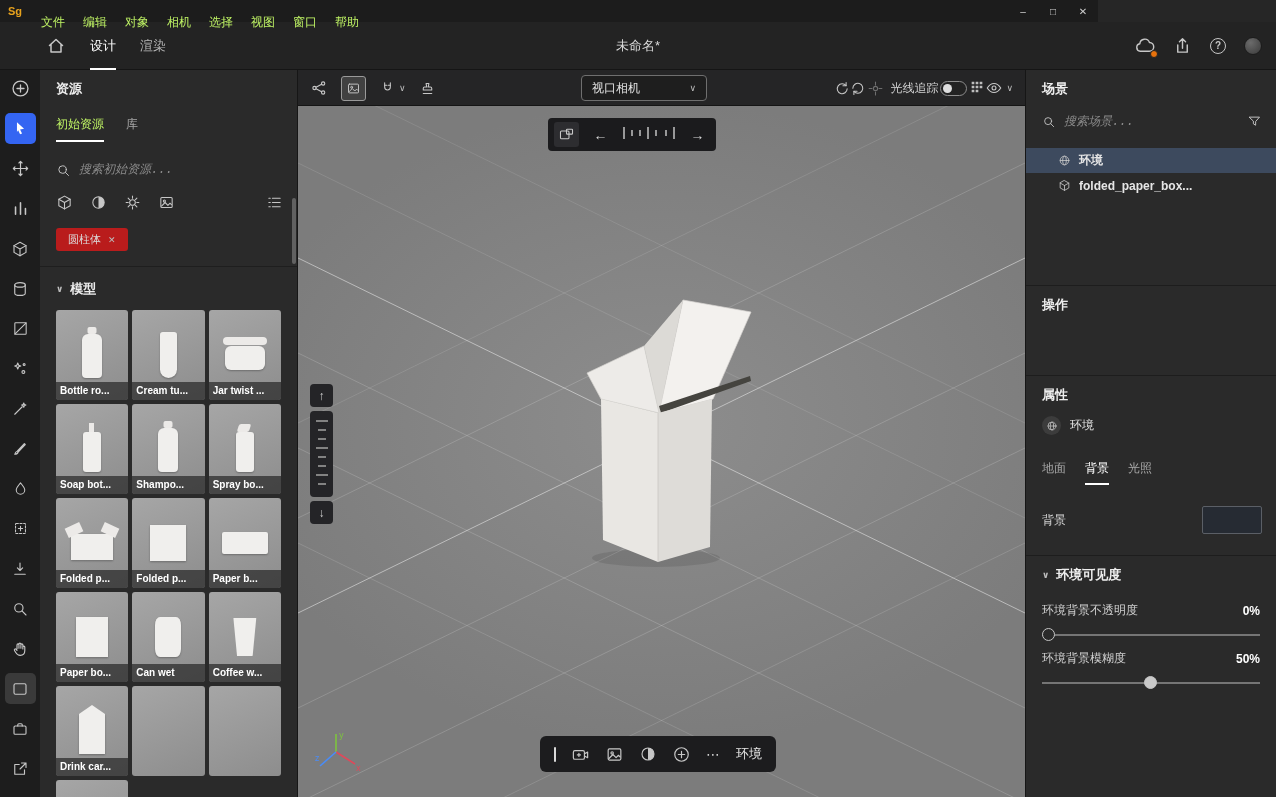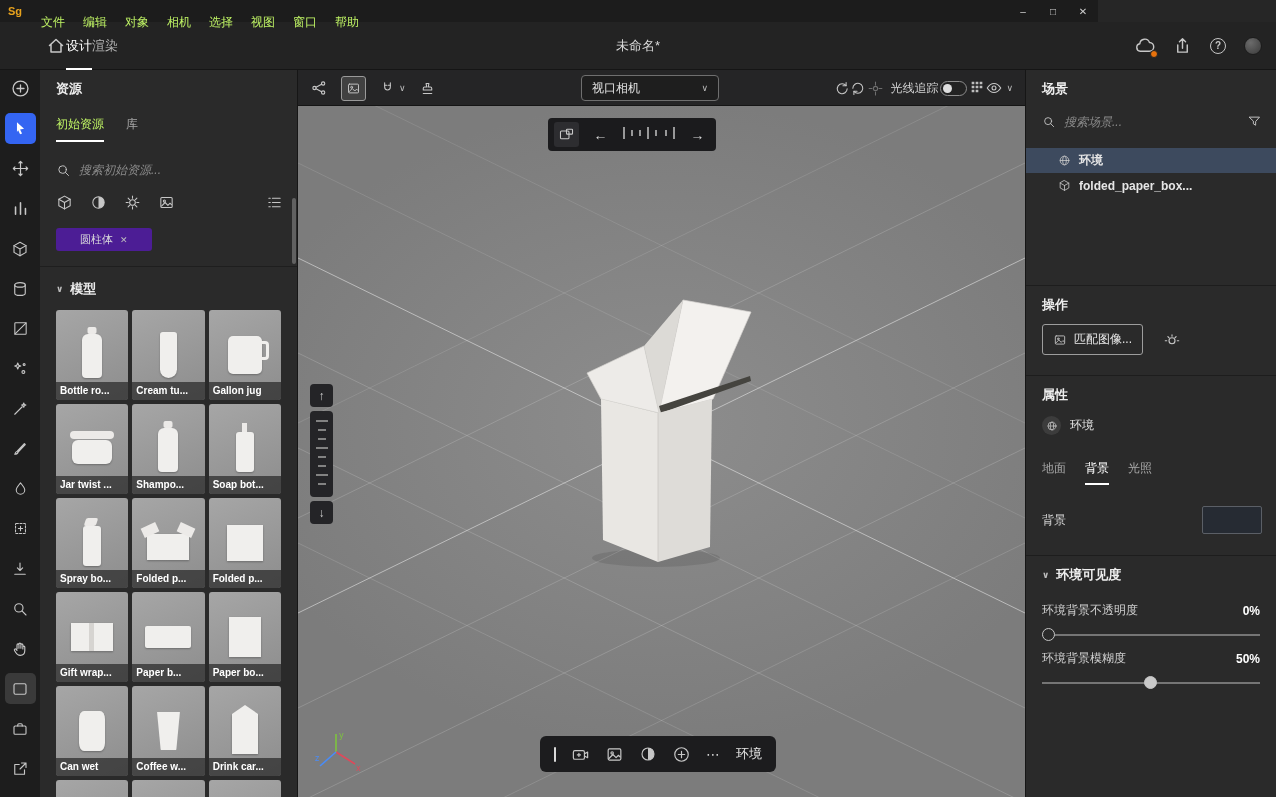--- a/index.html
+++ b/index.html
@@ -7,44 +7,44 @@
 body{position:relative;background:#262626;font-family:"Liberation Sans","DejaVu Sans",sans-serif;color:#d4d4d4;font-size:12px}
 svg.ic{fill:none;stroke:#c7c7c7;stroke-width:1.5;stroke-linecap:round;stroke-linejoin:round;display:block}
 
 .titlebar{position:absolute;left:0;top:0;width:1098px;height:22px;background:#1c1c1c;display:flex;align-items:center;z-index:30}
 .logo{color:#e7a21d;font-weight:bold;font-size:11px;margin:0 10px 0 8px}
 .menu-item{padding:16px 9px;color:#bef264;font-size:12px;height:22px;line-height:22px;cursor:default}
 .win-ctrls{margin-left:auto;display:flex}
 .win-btn{width:30px;height:22px;display:flex;align-items:center;justify-content:center;color:#cfcfcf;font-size:10px}
 
 .navbar{position:absolute;left:0;top:22px;width:1276px;height:48px;background:#232323;border-bottom:1px solid #151515;display:flex;align-items:center;padding-left:46px;z-index:20}
-.nav-tab{height:48px;display:flex;align-items:center;color:#b9b9b9;font-size:13px;border-bottom:2px solid transparent;padding-top:2px}
+.nav-tab{height:48px;display:flex;align-items:center;margin-left:24px;color:#b9b9b9;font-size:13px;border-bottom:2px solid transparent;padding-top:2px}
 .nav-tab.active{color:#fff;border-bottom-color:#fff}
 .doc-title{position:absolute;left:50%;transform:translateX(-50%);color:#dadada;font-size:13px}
 .nav-right{position:absolute;right:14px;display:flex;align-items:center;gap:18px}
 .badge{position:absolute;right:-3px;bottom:-2px;width:8px;height:8px;border-radius:50%;background:#e8720c;border:1px solid #232323}
 .help-circle{width:16px;height:16px;border:1.4px solid #c7c7c7;border-radius:50%;color:#c7c7c7;font-size:10px;font-weight:bold;display:flex;align-items:center;justify-content:center}
 .avatar{width:18px;height:18px;border-radius:50%;background:radial-gradient(circle at 35% 30%,#6b6b6b,#3a3a3a);border:1px solid #1c1c1c}
 
 .toolstrip{position:absolute;left:0;top:70px;width:40px;height:727px;background:#1d1d1d;display:flex;flex-direction:column;align-items:center;padding-top:3px;gap:9px;z-index:10}
 .tool{width:31px;height:31px;border-radius:5px;display:flex;align-items:center;justify-content:center;flex:none}
 .tool.active{background:#3465f2}
 .tool.subtle{background:#3a3a3a}
 
 .left-panel{position:absolute;left:40px;top:70px;width:258px;height:727px;background:#2a2a2a;border-right:1px solid #161616;z-index:10}
 .lp-title{position:absolute;top:10px;left:16px;font-size:13px;font-weight:bold;color:#ededed}
 .lp-tabs{position:absolute;top:46px;left:16px;display:flex;gap:22px}
 .lp-tab{color:#a8a8a8;font-size:12px;padding-bottom:7px;border-bottom:2px solid transparent}
 .lp-tab.active{color:#bef264;border-bottom-color:#fff}
 .lp-search{position:absolute;top:88px;left:16px;right:16px;height:24px;display:flex;align-items:center;gap:8px}
-.lp-search input,.rp-search input{flex:1;background:transparent;border:none;outline:none;color:#d9d9d9;font-size:12px;font-family:Liberation Sans, sans-serif}
+.lp-search input,.rp-search input{flex:1;background:transparent;border:none;outline:none;color:#d9d9d9;font-size:12px;font-family:Liberation Mono, monospace}
 .lp-search input::placeholder,.rp-search input::placeholder{color:#8a8a8a;font-style:italic}
 .lp-types{position:absolute;top:124px;left:16px;right:14px;display:flex;align-items:center;gap:17px}
 .lp-types .spacer{flex:1}
-.lp-chip{position:absolute;top:158px;left:16px;display:inline-flex;align-items:center;gap:7px;background:#4c1d95;border-radius:3px;padding:4px 24px;font-size:11px;color:#dcdcdc}
+.lp-chip{position:absolute;top:158px;left:16px;display:inline-flex;align-items:center;gap:7px;background:#b91c1c;border-radius:3px;padding:4px 12px;font-size:11px;color:#dcdcdc}
 .chip-x{font-size:9px;color:#bdbdbd}
 .lp-div{position:absolute;top:196px;left:0;right:0;border-top:1px solid #1e1e1e}
 .lp-section{position:absolute;top:210px;left:16px;display:flex;align-items:center;gap:7px;font-size:13px;font-weight:bold;color:#ededed}
 .chev{font-size:9px;color:#bdbdbd}
 .lp-scroll{position:absolute;top:128px;right:1px;width:4px;height:66px;background:#616161;border-radius:2px}
 .lp-grid{position:absolute;top:240px;left:16px;right:16px;bottom:0;display:grid;grid-template-columns:repeat(3,1fr);grid-auto-rows:90px;gap:4px;overflow:hidden}
 .cell{position:relative;border-radius:3px;background:linear-gradient(155deg,#a6a6a6,#8d8d8d);display:flex;align-items:center;justify-content:center;overflow:hidden}
 .cell-label{position:absolute;left:0;right:0;bottom:0;height:18px;line-height:18px;background:rgba(22,22,22,.62);color:#fff;font-size:10px;font-weight:bold;padding:0 4px;white-space:nowrap;overflow:hidden}
 .shape{position:relative;background:#f0efed;box-shadow:0 1px 2px rgba(0,0,0,.28)}
 .shape::before{content:"";position:absolute;background:#eceae8}
@@ -71,21 +71,21 @@
 .sh-cup{width:26px;height:38px;clip-path:polygon(6% 0,94% 0,80% 100%,20% 100%)}
 .sh-carton{width:26px;height:40px;margin-top:6px}
 .sh-carton::before{width:0;height:0;background:transparent;border-left:13px solid transparent;border-right:13px solid transparent;border-bottom:9px solid #f0efed;top:-9px;left:0}
 
 .viewport{position:absolute;left:298px;top:70px;width:727px;height:727px}
 .vp-toolbar{position:relative;height:36px;background:#252526;border-bottom:1px solid #151515}
 .vtb-left{position:absolute;left:12px;top:0;height:36px;display:flex;align-items:center;gap:13px}
 .vtb-right{position:absolute;right:12px;top:0;height:36px;display:flex;align-items:center;gap:0}
 .vtb-imgbtn{width:25px;height:25px;background:#414141;border:1px solid #9a9a9a;border-radius:3px;display:flex;align-items:center;justify-content:center}
 .iconpair{display:flex;align-items:center;gap:3px}
-.vp-camsel{position:absolute;left:283px;top:5px;width:138px;height:26px;background:#1e1e1e;border:1px solid #6f6f6f;border-radius:4px;display:flex;align-items:center;justify-content:space-between;padding:0 10px;color:#e2e2e2;font-size:12px}
+.vp-camsel{position:absolute;left:283px;top:5px;width:126px;height:26px;background:#1e1e1e;border:1px solid #6f6f6f;border-radius:4px;display:flex;align-items:center;justify-content:space-between;padding:0 10px;color:#e2e2e2;font-size:12px}
 .rt-label{color:#d2d2d2;font-size:12px;margin-left:6px}
 .switch{width:27px;height:15px;border:1px solid #8d8d8d;border-radius:8px;background:#222;position:relative;margin:0 2px}
 .switch .dot{position:absolute;left:2px;top:2px;width:9px;height:9px;border-radius:50%;background:#dedede}
 .vp-canvas{position:relative;height:691px;background:radial-gradient(ellipse 70% 55% at 50% 46%,#8d8d8d,#7c7c7c 85%);overflow:hidden}
 .gridsvg{position:absolute;left:0;top:0}
 .cam-bar{position:absolute;left:250px;top:12px;height:33px;background:#1b1b1d;border-radius:4px;display:flex;align-items:center;padding:0 6px;gap:9px}
 .cam-btn{width:25px;height:25px;display:flex;align-items:center;justify-content:center;border-radius:3px;color:#d8d8d8;font-size:14px}
 .cam-btn.boxed{background:#2d2d30}
 .vslider{position:absolute;left:12px;top:278px;width:23px;display:flex;flex-direction:column;gap:4px;align-items:center}
 .vs-btn{width:23px;height:23px;background:#242427;border-radius:4px;color:#cfcfcf;display:flex;align-items:center;justify-content:center;font-size:12px}
@@ -334,50 +334,42 @@
   <div class="lp-grid">
     <div class="cell">
         <div class="shape sh-bottle"></div>
         <div class="cell-label">Bottle ro...</div>
       </div>
     <div class="cell">
         <div class="shape sh-tube"></div>
         <div class="cell-label">Cream tu...</div>
       </div>
     <div class="cell">
-        <div class="shape sh-jug"></div>
-        <div class="cell-label">Gallon jug</div>
-      </div>
-    <div class="cell">
         <div class="shape sh-jar"></div>
         <div class="cell-label">Jar twist ...</div>
       </div>
     <div class="cell">
+        <div class="shape sh-pump"></div>
+        <div class="cell-label">Soap bot...</div>
+      </div>
+    <div class="cell">
         <div class="shape sh-bottle"></div>
         <div class="cell-label">Shampo...</div>
       </div>
     <div class="cell">
-        <div class="shape sh-pump"></div>
-        <div class="cell-label">Soap bot...</div>
-      </div>
-    <div class="cell">
         <div class="shape sh-spray"></div>
         <div class="cell-label">Spray bo...</div>
       </div>
     <div class="cell">
         <div class="shape sh-openbox"></div>
         <div class="cell-label">Folded p...</div>
       </div>
     <div class="cell">
         <div class="shape sh-box"></div>
         <div class="cell-label">Folded p...</div>
-      </div>
-    <div class="cell">
-        <div class="shape sh-gift"></div>
-        <div class="cell-label">Gift wrap...</div>
       </div>
     <div class="cell">
         <div class="shape sh-tray"></div>
         <div class="cell-label">Paper b...</div>
       </div>
     <div class="cell">
         <div class="shape sh-box2"></div>
         <div class="cell-label">Paper bo...</div>
       </div>
     <div class="cell">
@@ -621,36 +613,20 @@
               <path d="M4 7.5l8 4.5 8-4.5M12 12v9"></path>
             </svg>
           </span>
         <span>folded_paper_box...</span>
       </div>
     </div>
   </div>
 
   <div class="rp-sec rp-actions">
     <div class="rp-h">操作</div>
-    <div class="act-row">
-      <button class="btn-outline">
-        <svg class="ic" width="14" height="14" viewBox="0 0 24 24">
-            <rect x="4" y="5" width="16" height="14" rx="1.5"></rect>
-            <circle cx="9" cy="10" r="1.5"></circle>
-            <path d="M5 17l5-5 4 4 3-3 2 2"></path>
-          </svg>
-        <span>匹配图像...</span>
-      </button>
-      <span>
-          <svg class="ic" width="18" height="18" viewBox="0 0 24 24">
-            <circle cx="12" cy="13" r="4"></circle>
-            <path d="M12 5v2M5 13H3M21 13h-2M6.5 7.5l1.5 1.5M17.5 7.5L16 9"></path>
-          </svg>
-        </span>
-    </div>
   </div>
 
   <div class="rp-sec rp-props">
     <div class="rp-h">属性</div>
     <div class="prop-item">
       <span class="icircle">
           <svg class="ic" width="12" height="12" viewBox="0 0 24 24">
             <circle cx="12" cy="12" r="8"></circle>
             <ellipse cx="12" cy="12" rx="3.5" ry="8"></ellipse>
             <path d="M4 12h16"></path>

